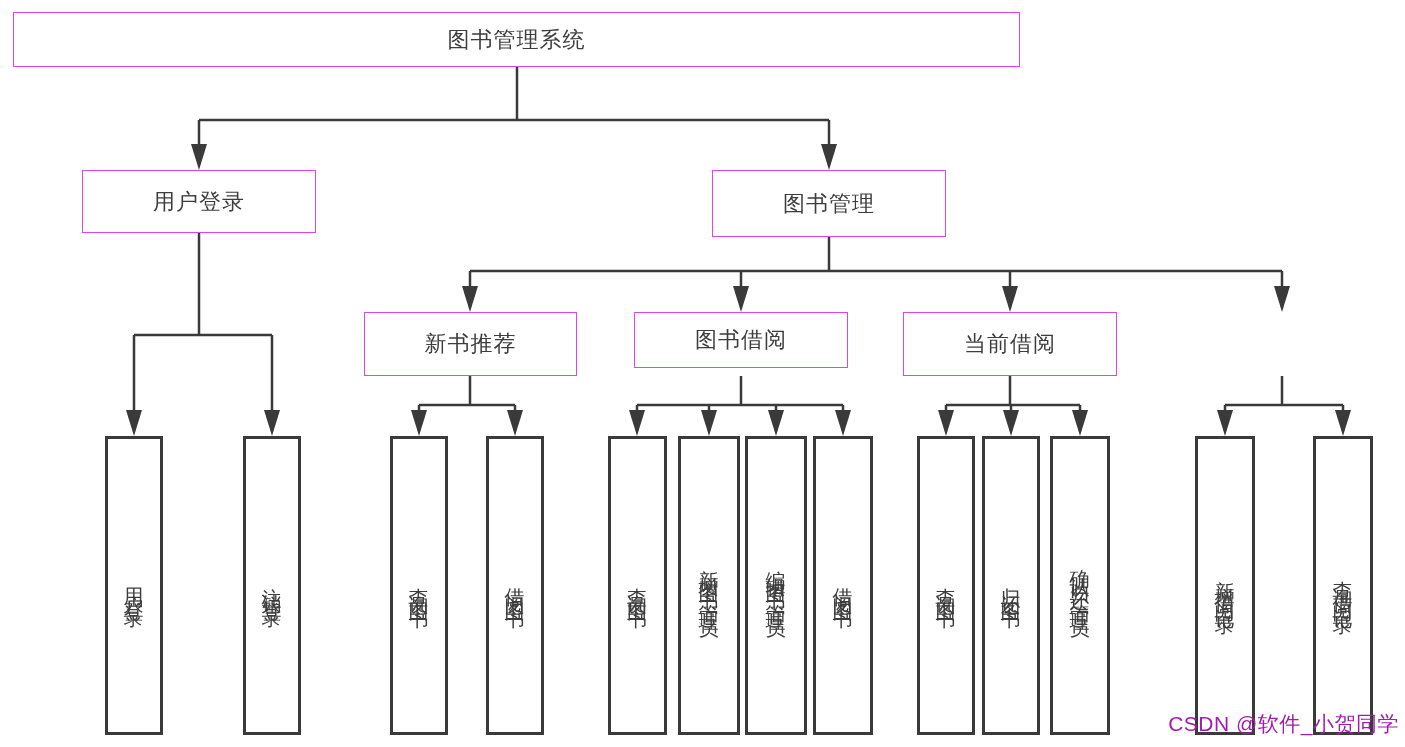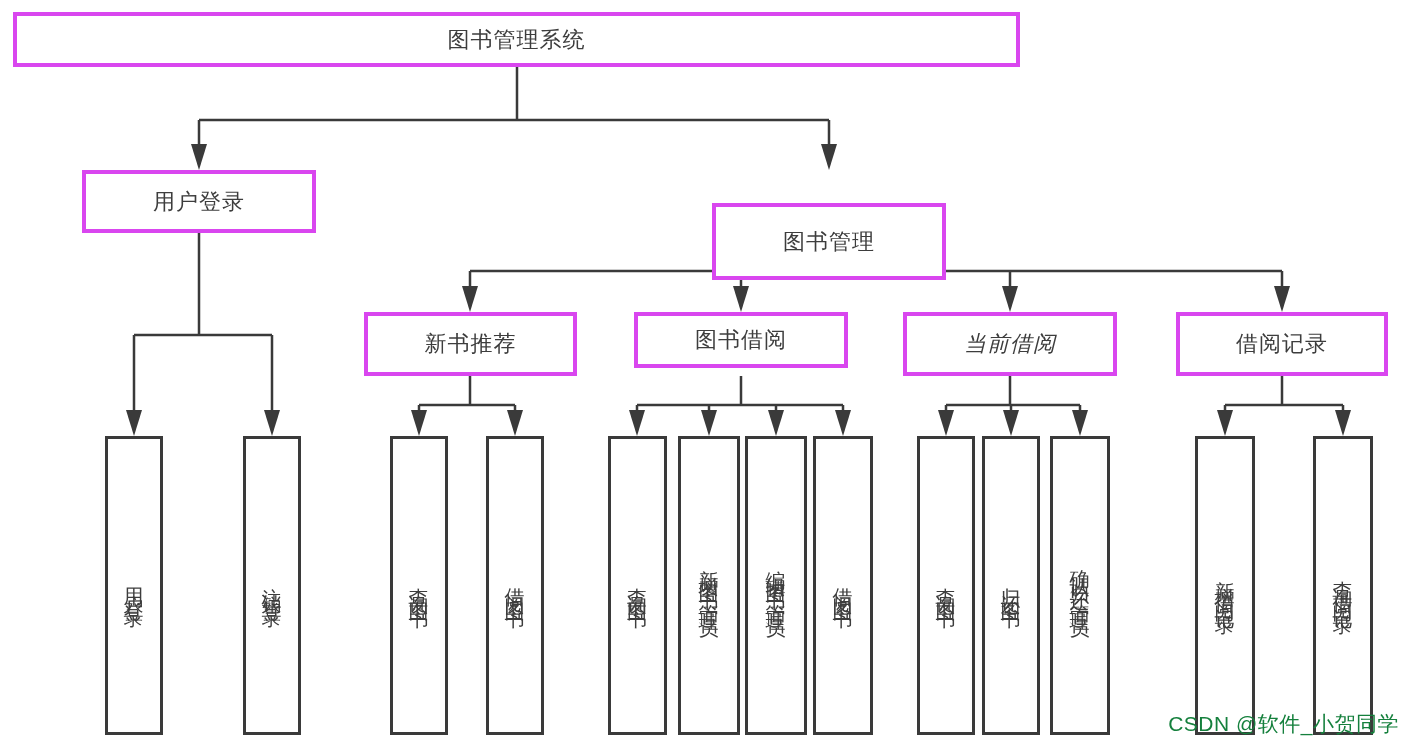--- a/index.html
+++ b/index.html
@@ -7,21 +7,21 @@
     position:relative;
     width:1405px;height:747px;
     background:#ffffff;
     font-family:"Liberation Sans","DejaVu Sans",sans-serif;
     overflow:hidden;
   }
   #wires{position:absolute;left:0;top:0;z-index:1;}
   .hbox{
     position:absolute;
     box-sizing:border-box;
-    border:4px solid #d946ef;
+    border:1px solid #d946ef;
     background:#ffffff;
     display:flex;align-items:center;justify-content:center;
     z-index:2;
   }
   .hlabel{
     color:#3d3d3d;
     font-size:22px;
     letter-spacing:1px;
     white-space:nowrap;
   }
@@ -38,21 +38,21 @@
     text-orientation:mixed;
     color:#3d3d3d;
     font-size:20px;
     letter-spacing:7px;
     line-height:1;
     white-space:nowrap;
   }
   #watermark{
     position:absolute;
     right:6px;bottom:9px;
-    color:#15803d;
+    color:#a21caf;
     font-size:21px;
     letter-spacing:0.5px;
     z-index:3;
     white-space:nowrap;
   }
   .wire{stroke:#3a3a3a;stroke-width:2.5;fill:none;}
   .arrow{fill:#3a3a3a;stroke:none;}
 </style>
 </head>
 <body>
@@ -109,35 +109,32 @@
     </g>
   </svg>
 
   <div class="hbox" style="left:13px;top:12px;width:1007px;height:55px;">
     <span class="hlabel">图书管理系统</span>
   </div>
 
   <div class="hbox" style="left:82px;top:170px;width:234px;height:63px;">
     <span class="hlabel">用户登录</span>
   </div>
-  <div class="hbox" style="left:712px;top:170px;width:234px;height:77px;margin-top:33px;">
+  <div class="hbox" style="left:712px;top:170px;width:234px;height:67px;">
     <span class="hlabel">图书管理</span>
   </div>
 
   <div class="hbox" style="left:364px;top:312px;width:213px;height:64px;text-align:right;">
     <span class="hlabel">新书推荐</span>
   </div>
   <div class="hbox" style="left:634px;top:312px;width:214px;height:56px;">
     <span class="hlabel">图书借阅</span>
   </div>
-  <div class="hbox" style="left:903px;top:312px;width:214px;height:64px;font-style:italic;">
+  <div class="hbox" style="left:903px;top:312px;width:214px;height:64px;">
     <span class="hlabel">当前借阅</span>
-  </div>
-  <div class="hbox" style="left:1176px;top:312px;width:212px;height:64px;">
-    <span class="hlabel">借阅记录</span>
   </div>
 
   <div class="vbox" style="left:105px;top:436px;width:58px;height:299px;">
     <span class="vlabel">用户登录</span>
   </div>
   <div class="vbox" style="left:243px;top:436px;width:58px;height:299px;">
     <span class="vlabel">注销登录</span>
   </div>
 
   <div class="vbox" style="left:390px;top:436px;width:58px;height:299px;">

